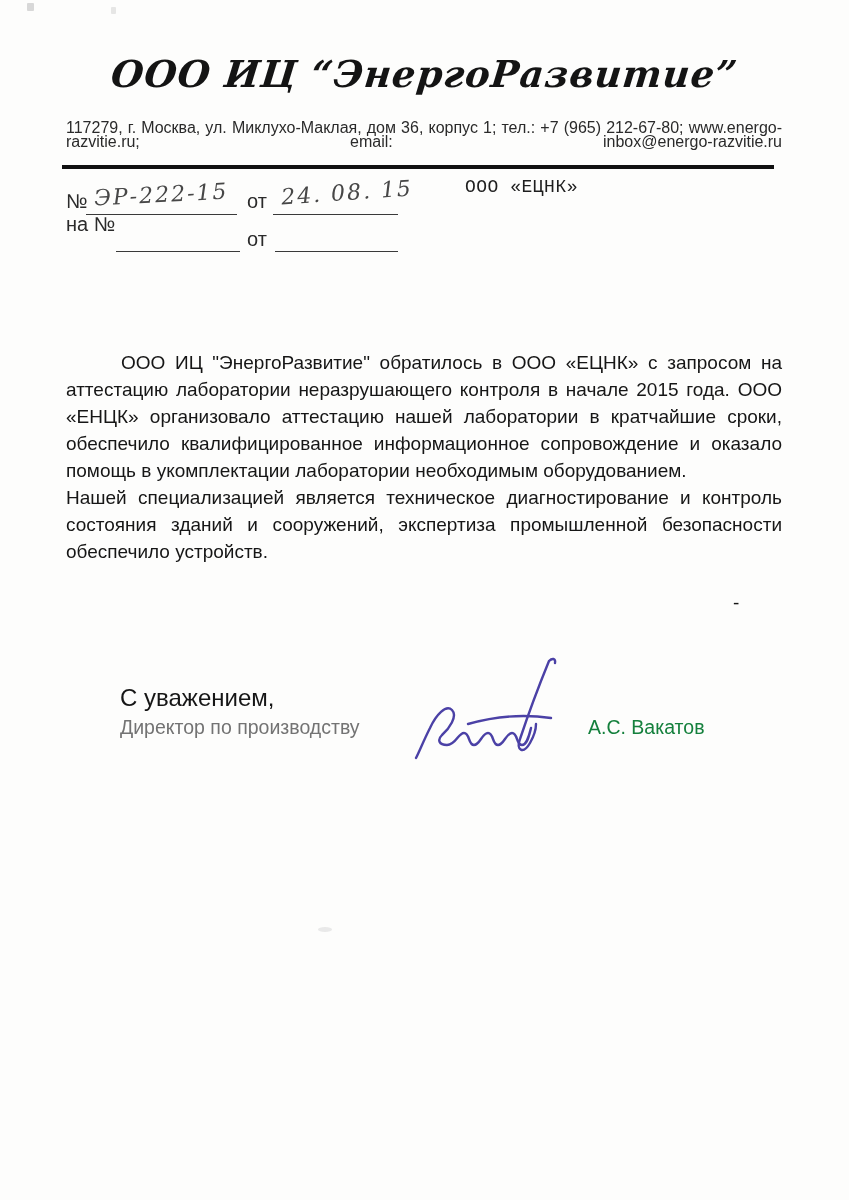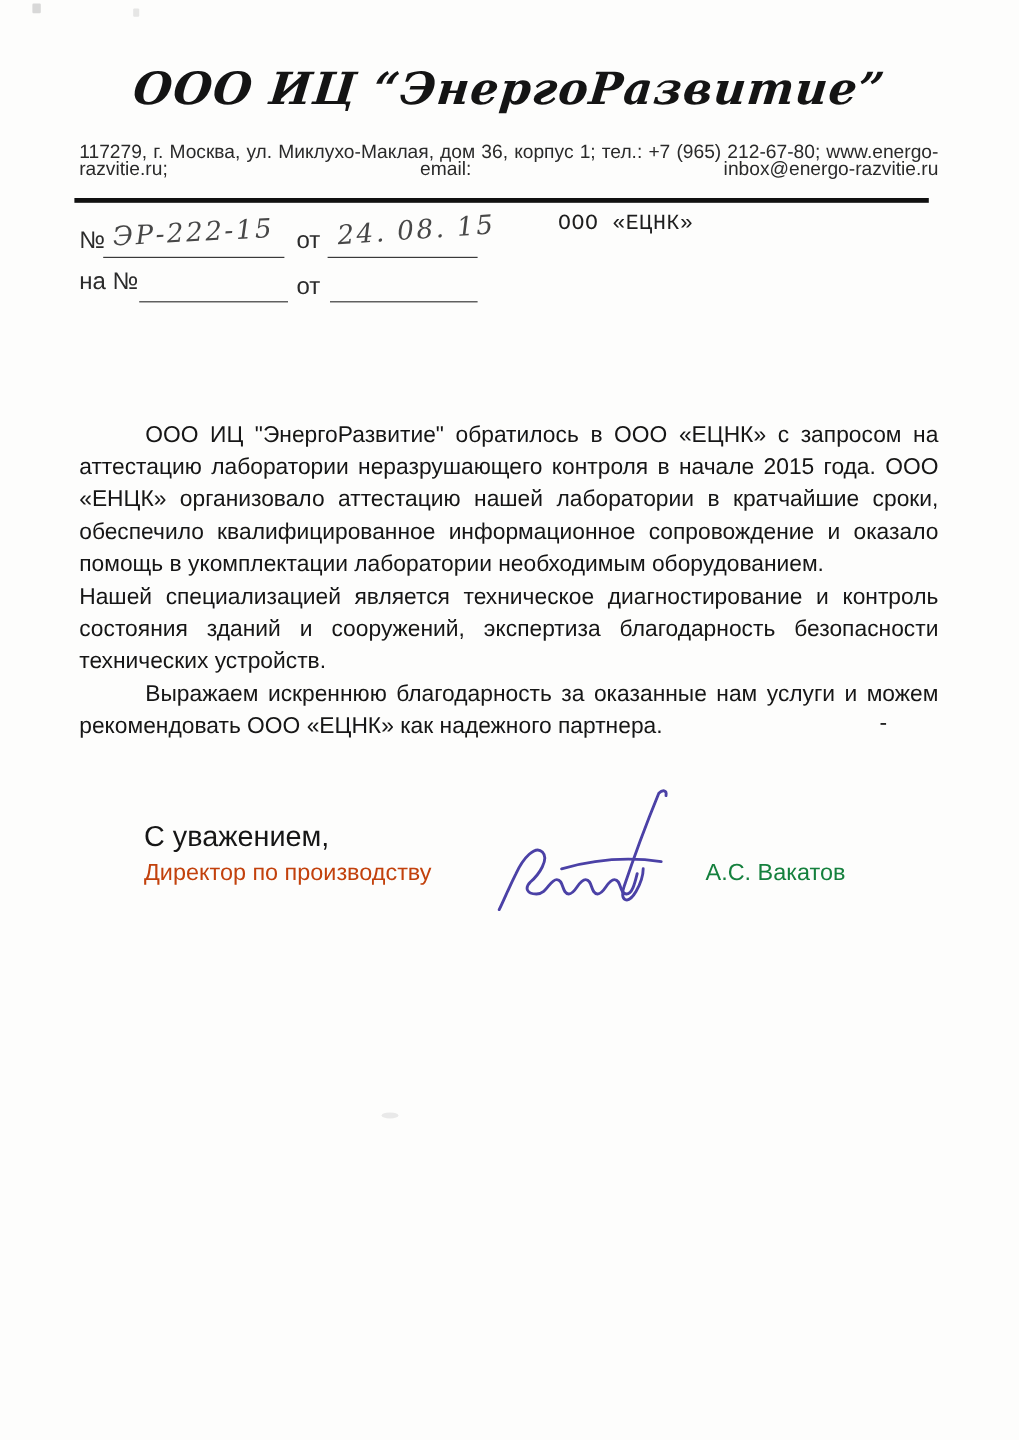--- a/index.html
+++ b/index.html
@@ -68,21 +68,21 @@
   }
   .body-text p{margin:0;}
   .body-text p.indent{text-indent:55px;}
   .trailing-dash{
     position:absolute;left:733px;top:592px;
     font-size:19px;color:#161616;
   }
 
   
   .sig-closing{position:absolute;left:120px;top:684px;font-size:24px;color:#161616;}
-  .sig-title{position:absolute;left:120px;top:716px;font-size:19.5px;color:#c2410c;}
+  .sig-title{position:absolute;left:120px;top:716px;font-size:19.5px;color:#737373;}
   .sig-name{position:absolute;left:588px;top:716px;font-size:19.5px;color:#15803d;}
   .sig-svg{position:absolute;left:412px;top:655px;}
 </style>
 </head>
 <body>
 
 <div class="page">
 
   <div class="speck s1"></div>
   <div class="speck s2"></div>
@@ -98,29 +98,28 @@
 
   <div class="ref-label" style="left:66px;top:190px;">№</div>
   <div class="uline" style="left:86px;top:214px;width:151px;"></div>
   <div class="hand" style="left:94px;top:182px;transform:rotate(-3deg);">ЭР-222-15</div>
   <div class="ref-label" style="left:247px;top:190px;">от</div>
   <div class="uline" style="left:273px;top:214px;width:125px;"></div>
   <div class="hand" style="left:281px;top:180px;transform:rotate(-4deg);">24. 08. 15</div>
 
   <div class="recipient">ООО «ЕЦНК»</div>
 
-  <div class="ref-label" style="left:66px;top:224px;text-align:right;">на №</div>
+  <div class="ref-label" style="left:66px;top:213px;text-align:right;">на №</div>
   <div class="uline" style="left:116px;top:251px;width:124px;"></div>
   <div class="ref-label" style="left:247px;top:228px;">от</div>
   <div class="uline" style="left:275px;top:251px;width:123px;"></div>
 
   <div class="body-text">
     <p class="indent">ООО ИЦ "ЭнергоРазвитие" обратилось в ООО «ЕЦНК» с запросом на аттестацию лаборатории неразрушающего контроля в начале 2015 года. ООО «ЕНЦК» организовало аттестацию нашей лаборатории в кратчайшие сроки, обеспечило квалифицированное информационное сопровождение и оказало помощь в укомплектации лаборатории необходимым оборудованием.</p>
-    <p>Нашей специализацией является техническое диагностирование и контроль состояния зданий и сооружений, экспертиза благодарность безопасности технических устройств.</p>
-    <p class="indent">Выражаем искреннюю благодарность за оказанные нам услуги и можем рекомендовать ООО «ЕЦНК» как надежного партнера.</p>
+    <p>Нашей специализацией является техническое диагностирование и контроль состояния зданий и сооружений, экспертиза промышленной безопасности обеспечило устройств.</p>
   </div>
   <div class="trailing-dash">-</div>
 
   <div class="sig-closing">С уважением,</div>
   <div class="sig-title">Директор по производству</div>
 
   <svg class="sig-svg" width="158" height="115" viewBox="0 0 158 115">
     <g fill="none" stroke-width="2.4" stroke-linecap="round" stroke-linejoin="round" stroke="#4b41a6">
       <path d="M4,103 C8,95 11,87 18,73 C24,60 34,49 40,55 C46,61 37,74 30,80 C25,85 27,90 35,90 C44,90 46,78 52,78 C58,78 56,90 62,90 C68,90 70,78 76,78 C82,78 80,90 86,90 C92,90 94,78 100,78 C106,78 104,90 110,90 C115,90 117,81 119,73"></path>
       <path d="M137,6 C140,3 144,3 143,8 M137,6 C128,28 116,60 108,84 C104,95 111,100 118,88 C122,81 124,75 124,69"></path>

